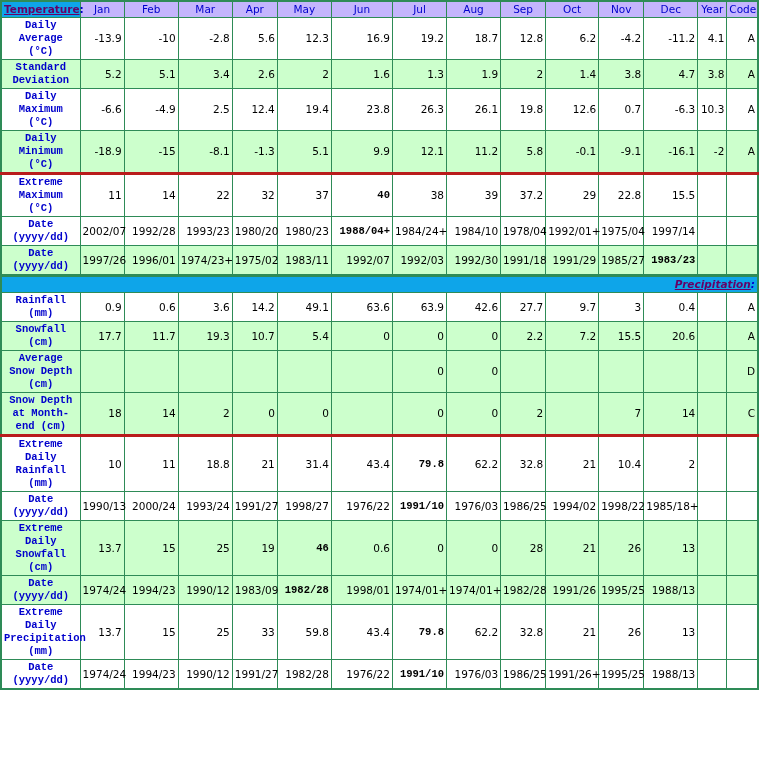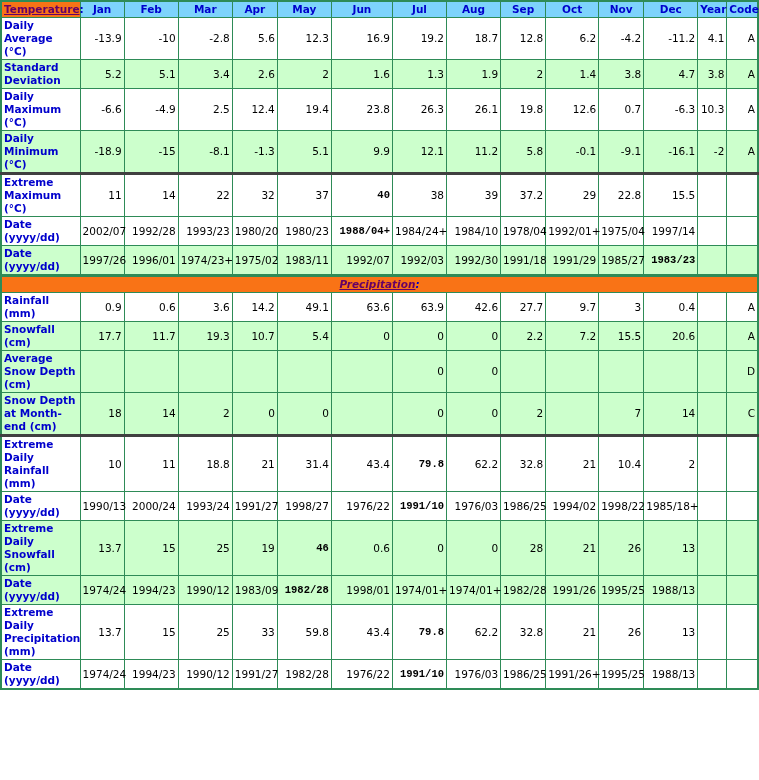--- a/index.html
+++ b/index.html
@@ -12,46 +12,47 @@
     width: 759px;
     border: 2px solid #2e8b57;
     table-layout: fixed;
   }
   table.climate td, table.climate th {
     border: 1px solid #2e8b57;
     padding: 1px 2px;
     line-height: 13px;
   }
   th.rowlabel {
-    text-align: left;
+    text-align: center;
     color: #0000cc;
     font-weight: bold;
     vertical-align: top;
     font-size: 10.5px;
+    font-family: Liberation Mono, monospace;
   }
   th.colhead {
     color: #0000cc;
-    font-weight: bold;
-    background: #7dd3fc;
+    font-weight: normal;
+    background: #c4b5fd;
   }
   th.sectionhead {
-    text-align: center;
-    background: #f97316;
+    text-align: right;
+    background: #0ea5e9;
     font-weight: bold;
     color: #0000cc;
   }
   th.sectionhead a {
     color: #660066;
     text-decoration: underline;
   }
   td.val { text-align: right; vertical-align: middle; white-space: nowrap; }
   td.bold { font-weight: bold; font-family: Liberation Mono, monospace; }
   tr.w td, tr.w th.rowlabel { background: #ffffff; }
   tr.g td, tr.g th.rowlabel { background: #ccffcc; }
-  tr.sep td, tr.sep th { border-top: 3px solid #404040; margin-top: 23px; }
+  tr.sep td, tr.sep th { border-top: 3px solid #b91c1c; margin-top: 23px; }
   tr.secrow th { border-top: 3px solid #2e8b57; font-style: italic; }
 </style>
 </head>
 <body>
 
 <table class="climate">
   <colgroup>
     <col style="width:79px">
       <col style="width:44px">
       <col style="width:54px">

